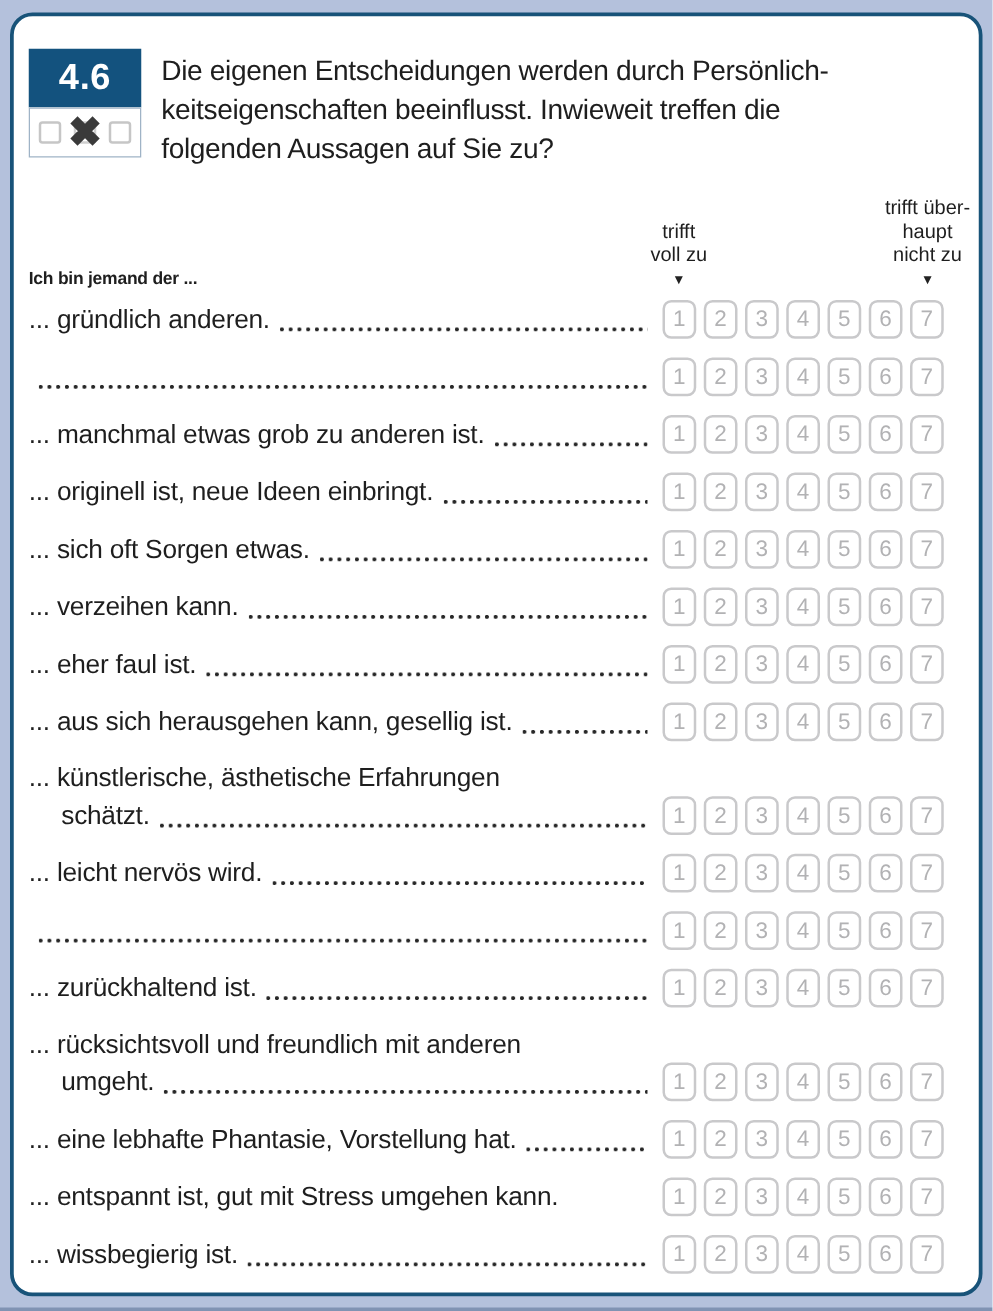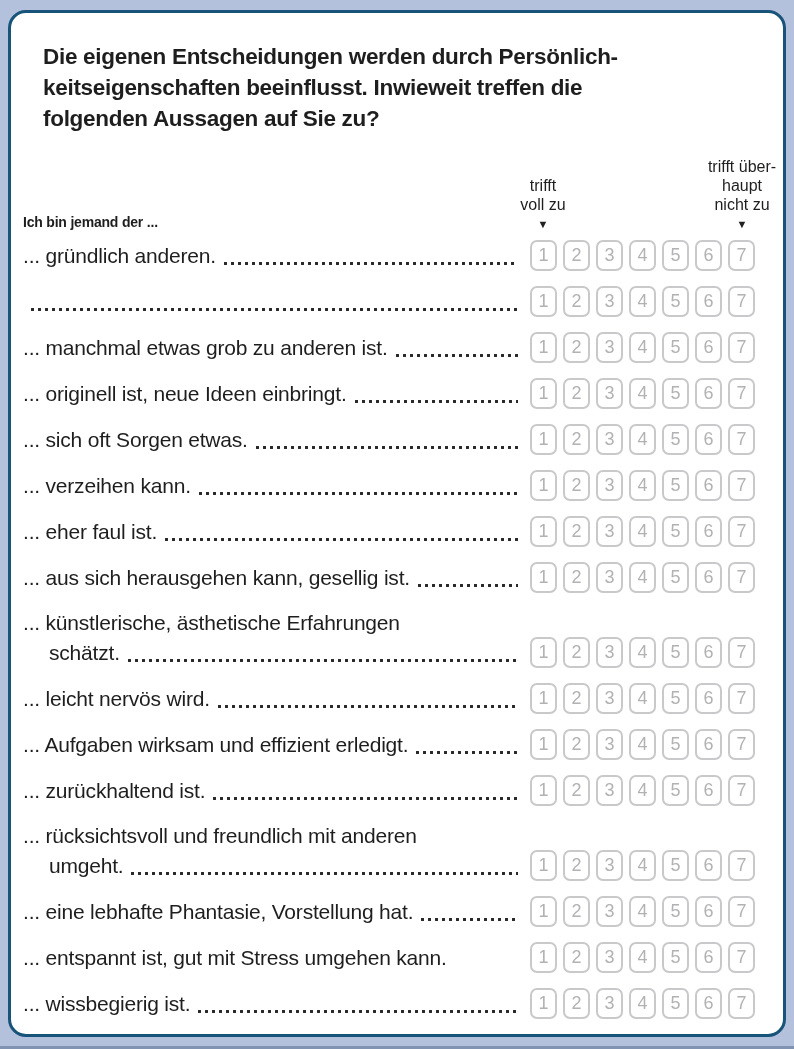--- a/index.html
+++ b/index.html
@@ -39,22 +39,22 @@
     width:18px; height:18px; border:2.5px solid #c6c6c6; border-radius:3px;
     background:#fff;
   }
   .sq.mid{ border-color:#cfcfcf; }
   .cross{
     position:absolute; left:50%; top:50%; transform:translate(-50%,-53%);
     font-size:33px; font-weight:bold; color:#3a3a3a; line-height:1;
   }
   .title{ padding-top:2px; }
   .tline{
-    display:block; font-size:22.5px; font-weight:bold; line-height:31px;
-    letter-spacing:-0.3px; white-space:nowrap;margin-left:20px;
+    display:block; font-size:22.5px; font-weight:normal; line-height:31px;
+    letter-spacing:-0.3px; white-space:nowrap;
   }
   
   .scale-header{ position:relative; height:92px; margin-top:4px; }
   .intro{
     position:absolute; left:0; bottom:0; font-size:14px; font-weight:bold;
     letter-spacing:-0.2px;
   }
   .opts-anchor{ position:absolute; right:0; bottom:0; width:225px; height:100%; }
   .scale-label{
     position:absolute; bottom:0; transform:translateX(-50%);
@@ -87,20 +87,29 @@
     color:#b2b2b4; font-size:18px; display:flex; align-items:center;
     justify-content:center; background:#fff;
   }
 </style>
 </head>
 <body>
 
 <div class="card">
 
   <div class="header">
+    <div class="badge-col">
+      <div class="qnum">4.6</div>
+      <div class="cbx-box">
+        <span class="sq"></span>
+        <span class="sq mid"></span>
+        <span class="sq"></span>
+        <span class="cross">✖</span>
+      </div>
+    </div>
     <div class="title">
       <span class="tline">Die eigenen Entscheidungen werden durch Persönlich-</span>
       <span class="tline">keitseigenschaften beeinflusst. Inwieweit treffen die</span>
       <span class="tline">folgenden Aussagen auf Sie zu?</span>
     </div>
   </div>
 
   <div class="scale-header">
     <div class="intro">Ich bin jemand der ...</div>
     <div class="opts-anchor">
@@ -307,21 +316,20 @@
           <span class="opt">4</span>
           <span class="opt">5</span>
           <span class="opt">6</span>
           <span class="opt">7</span>
         </div>
   </div>
 
   <div class="row">
     <div class="stmt">
       <div class="line line1">
-        <span class="txt t1">... Aufgaben wirksam und effizient erledigt.</span>
         <span class="leader"></span>
       </div>
 
     </div>
     <div class="opts">
           <span class="opt">1</span>
           <span class="opt">2</span>
           <span class="opt">3</span>
           <span class="opt">4</span>
           <span class="opt">5</span>

